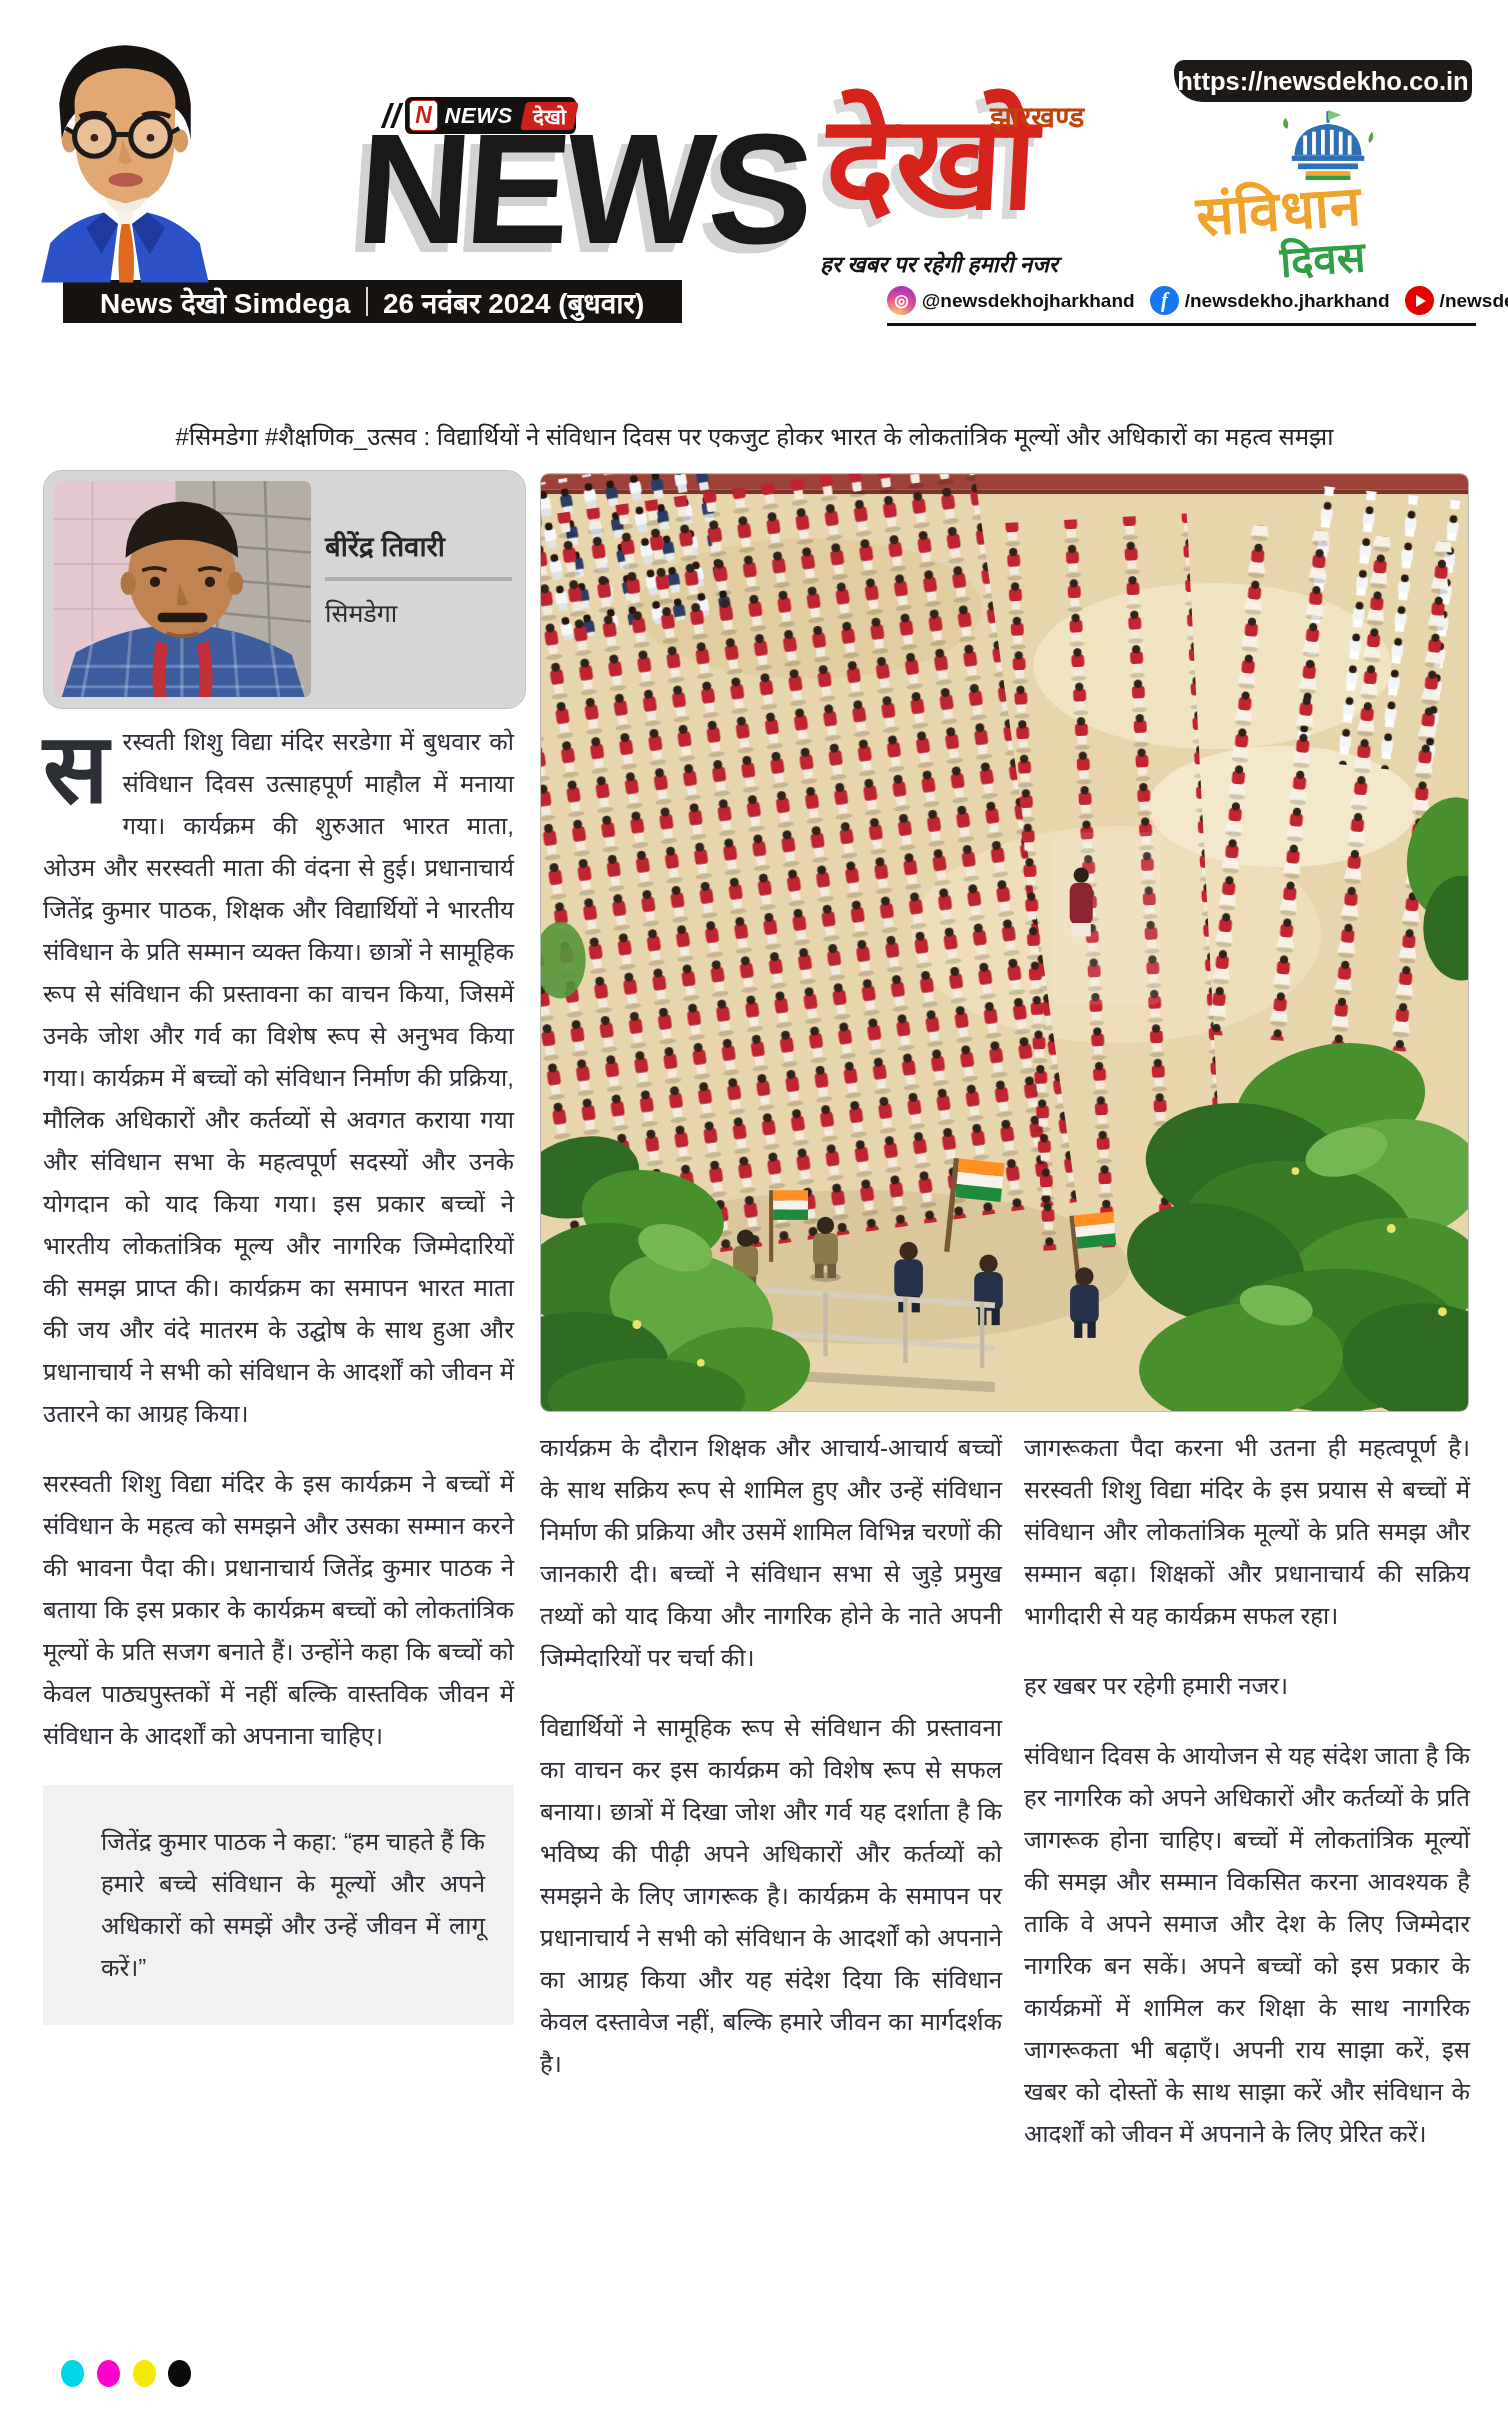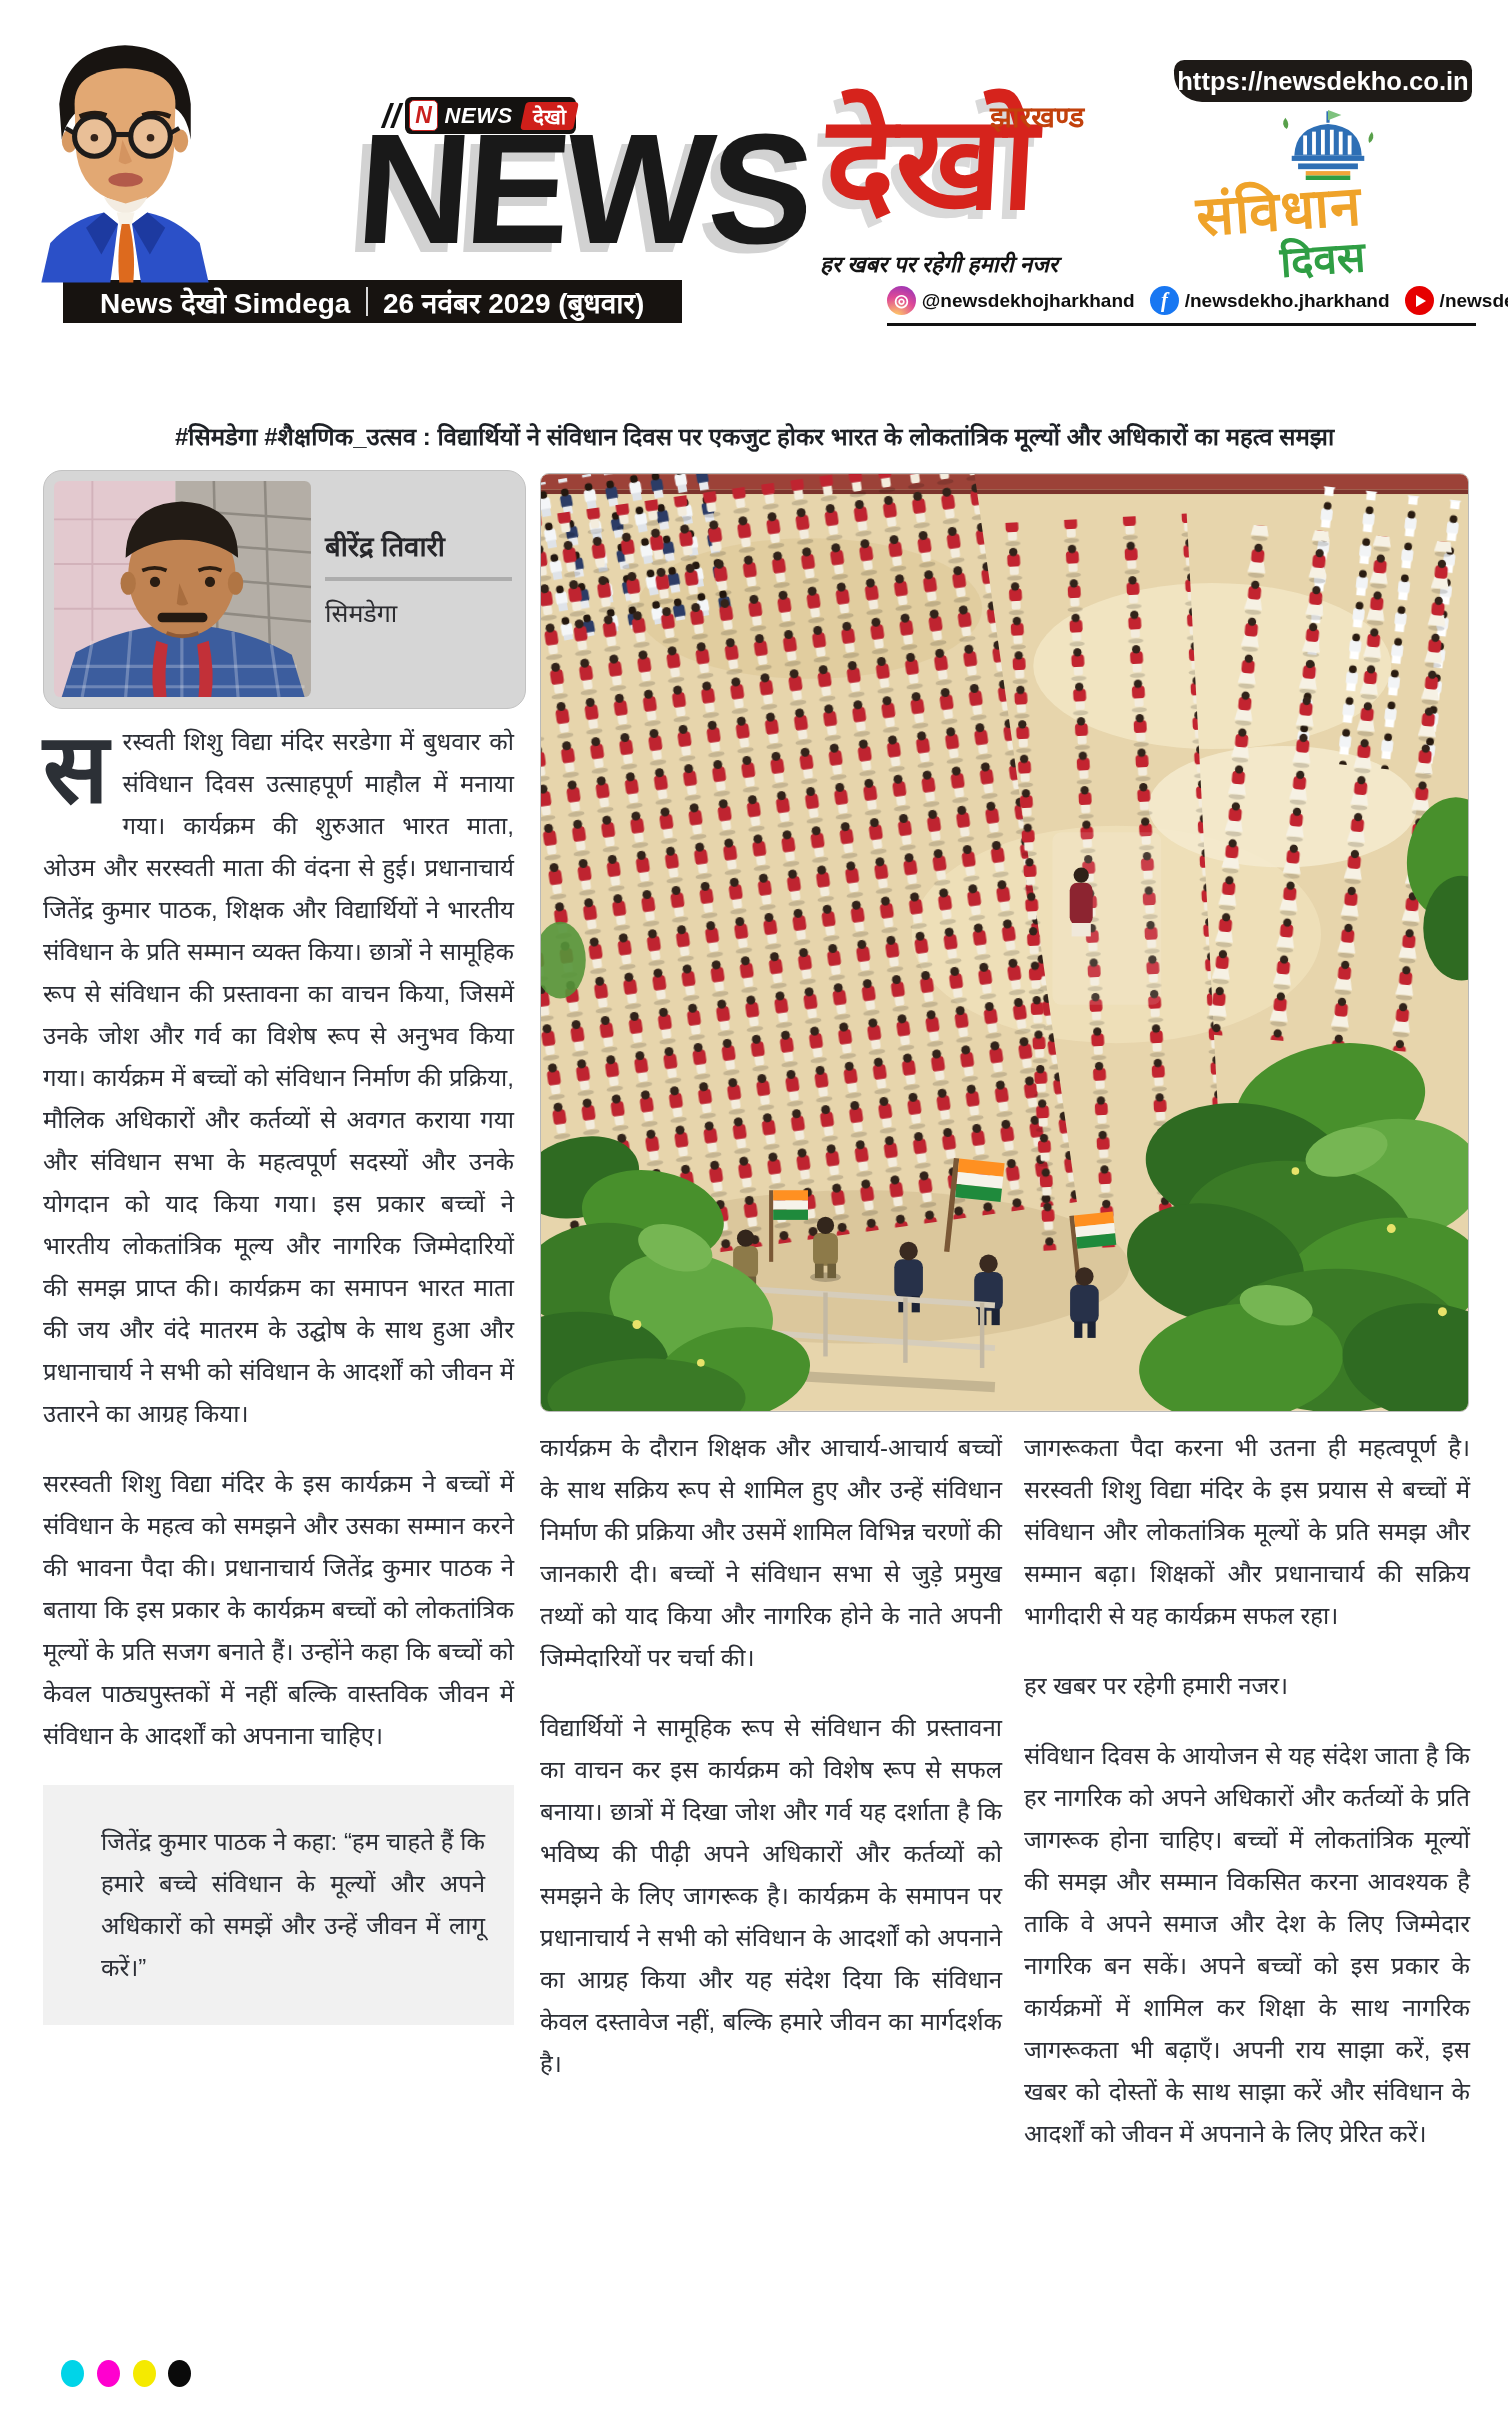--- a/index.html
+++ b/index.html
@@ -42,21 +42,21 @@
          color:#fff;font-weight:900;font-size:16.6px;}
   .sicon.ig{background:radial-gradient(circle at 30% 110%,#fdc468 10%,#df4996 55%,#9b36b7 90%);}
   .sicon.fb{background:#1877f2;font-style:italic;font-family:"Liberation Serif",serif;font-size:20.5px;}
   .sicon.yt{background:#e60000;}
   .yt-play{width:0;height:0;border-left:10.2px solid #fff;border-top:6.4px solid transparent;border-bottom:6.4px solid transparent;margin-left:2.6px;}
   .shandle{font-size:19px;font-weight:700;color:#101010;white-space:nowrap;}
   .social-line{left:887px;top:323px;width:589px;height:3.2px;background:#111;z-index:2;}
 
   
   .headline{left:0;top:327px;width:1509px;text-align:center;font-size:45px;font-weight:800;color:#22252a;z-index:2;}
-  .subheadline{left:0;top:419px;width:1509px;text-align:center;font-size:24px;font-weight:700;color:#1e2126;z-index:2;}
+  .subheadline{left:0;top:419px;width:1509px;text-align:center;font-size:24px;font-weight:400;color:#1e2126;z-index:2;}
 
   
   .rep-card{left:43px;top:470px;width:481px;height:237px;background:#d6d6d6;border:1.3px solid #c2c2c2;
             border-radius:19px;z-index:2;}
   .rep-photo{position:absolute;left:10.2px;top:10.2px;width:257px;height:216px;border-radius:6.4px;overflow:hidden;}
   .rep-name{position:absolute;left:281px;top:56px;font-size:27.5px;font-weight:800;color:#26262a;}
   .rep-div{position:absolute;left:281px;top:106px;width:187px;height:3.8px;background:#adadad;}
   .rep-loc{position:absolute;left:281px;top:124px;font-size:25px;font-weight:500;color:#2c2c30;}
 
   
@@ -147,21 +147,21 @@
       <path d="M10,30 Q0,22 8,12 Q16,22 10,30" fill="#58a04a"></path>
       <path d="M140,52 Q150,44 144,34 Q136,44 140,52" fill="#58a04a"></path>
     </svg>
     <div class="l1">संविधान</div>
     <div class="l2">दिवस</div>
   </div>
 
   <div class="abs edition-bar">
     <span>News देखो Simdega</span>
     <span class="sep"></span>
-    <span>26 नवंबर 2029 (बुधवार)</span>
+    <span>26 नवंबर 2024 (बुधवार)</span>
   </div>
 
   <div class="abs social-row">
     <div class="social-item">
       <span class="sicon ig">◎</span>
       <span class="shandle">@newsdekhojharkhand</span>
     </div>
     <div class="social-item">
       <span class="sicon fb">f</span>
       <span class="shandle">/newsdekho.jharkhand</span>

